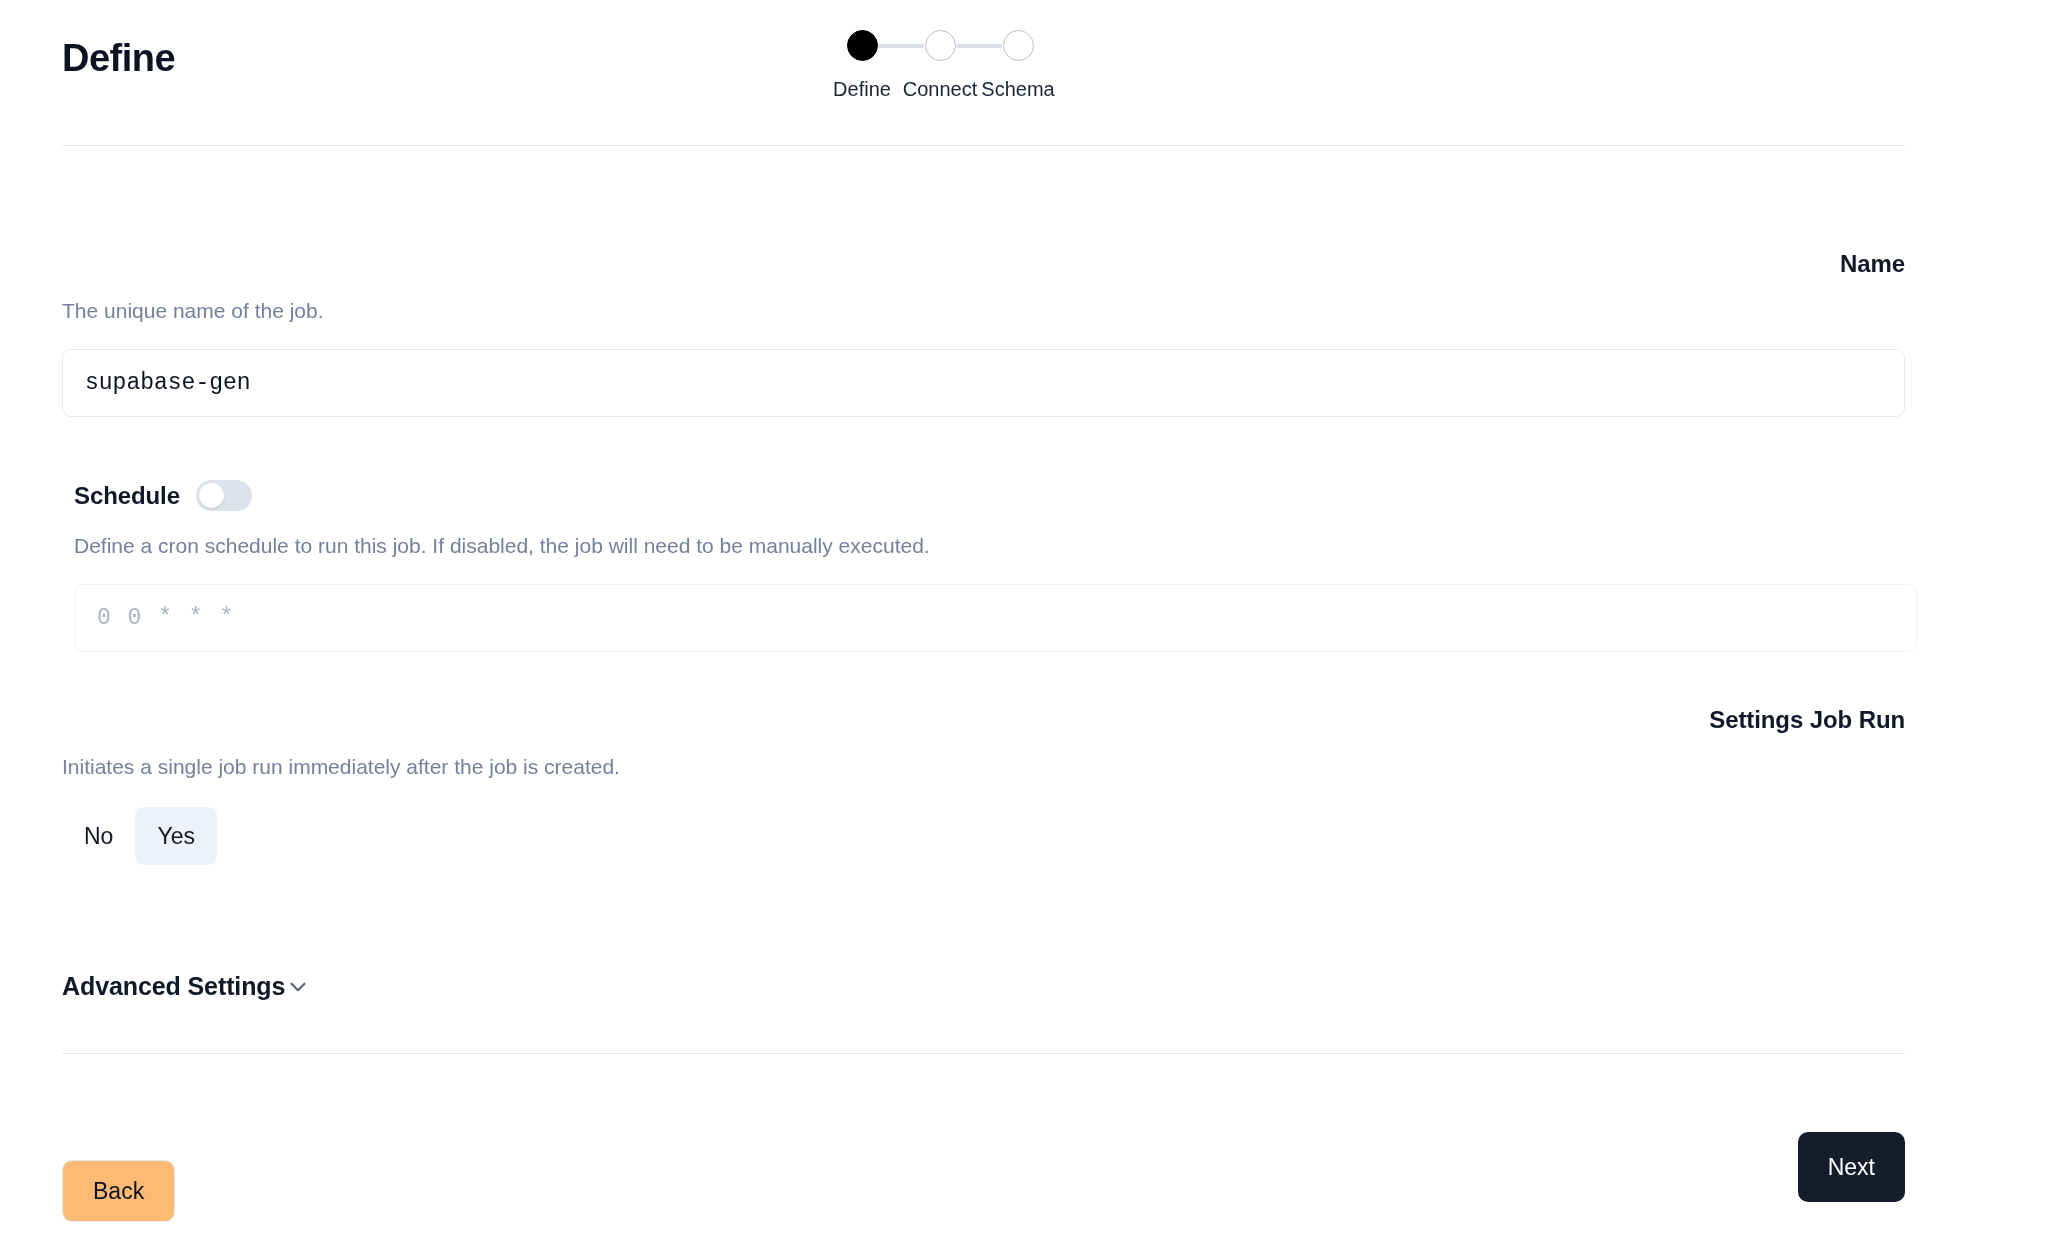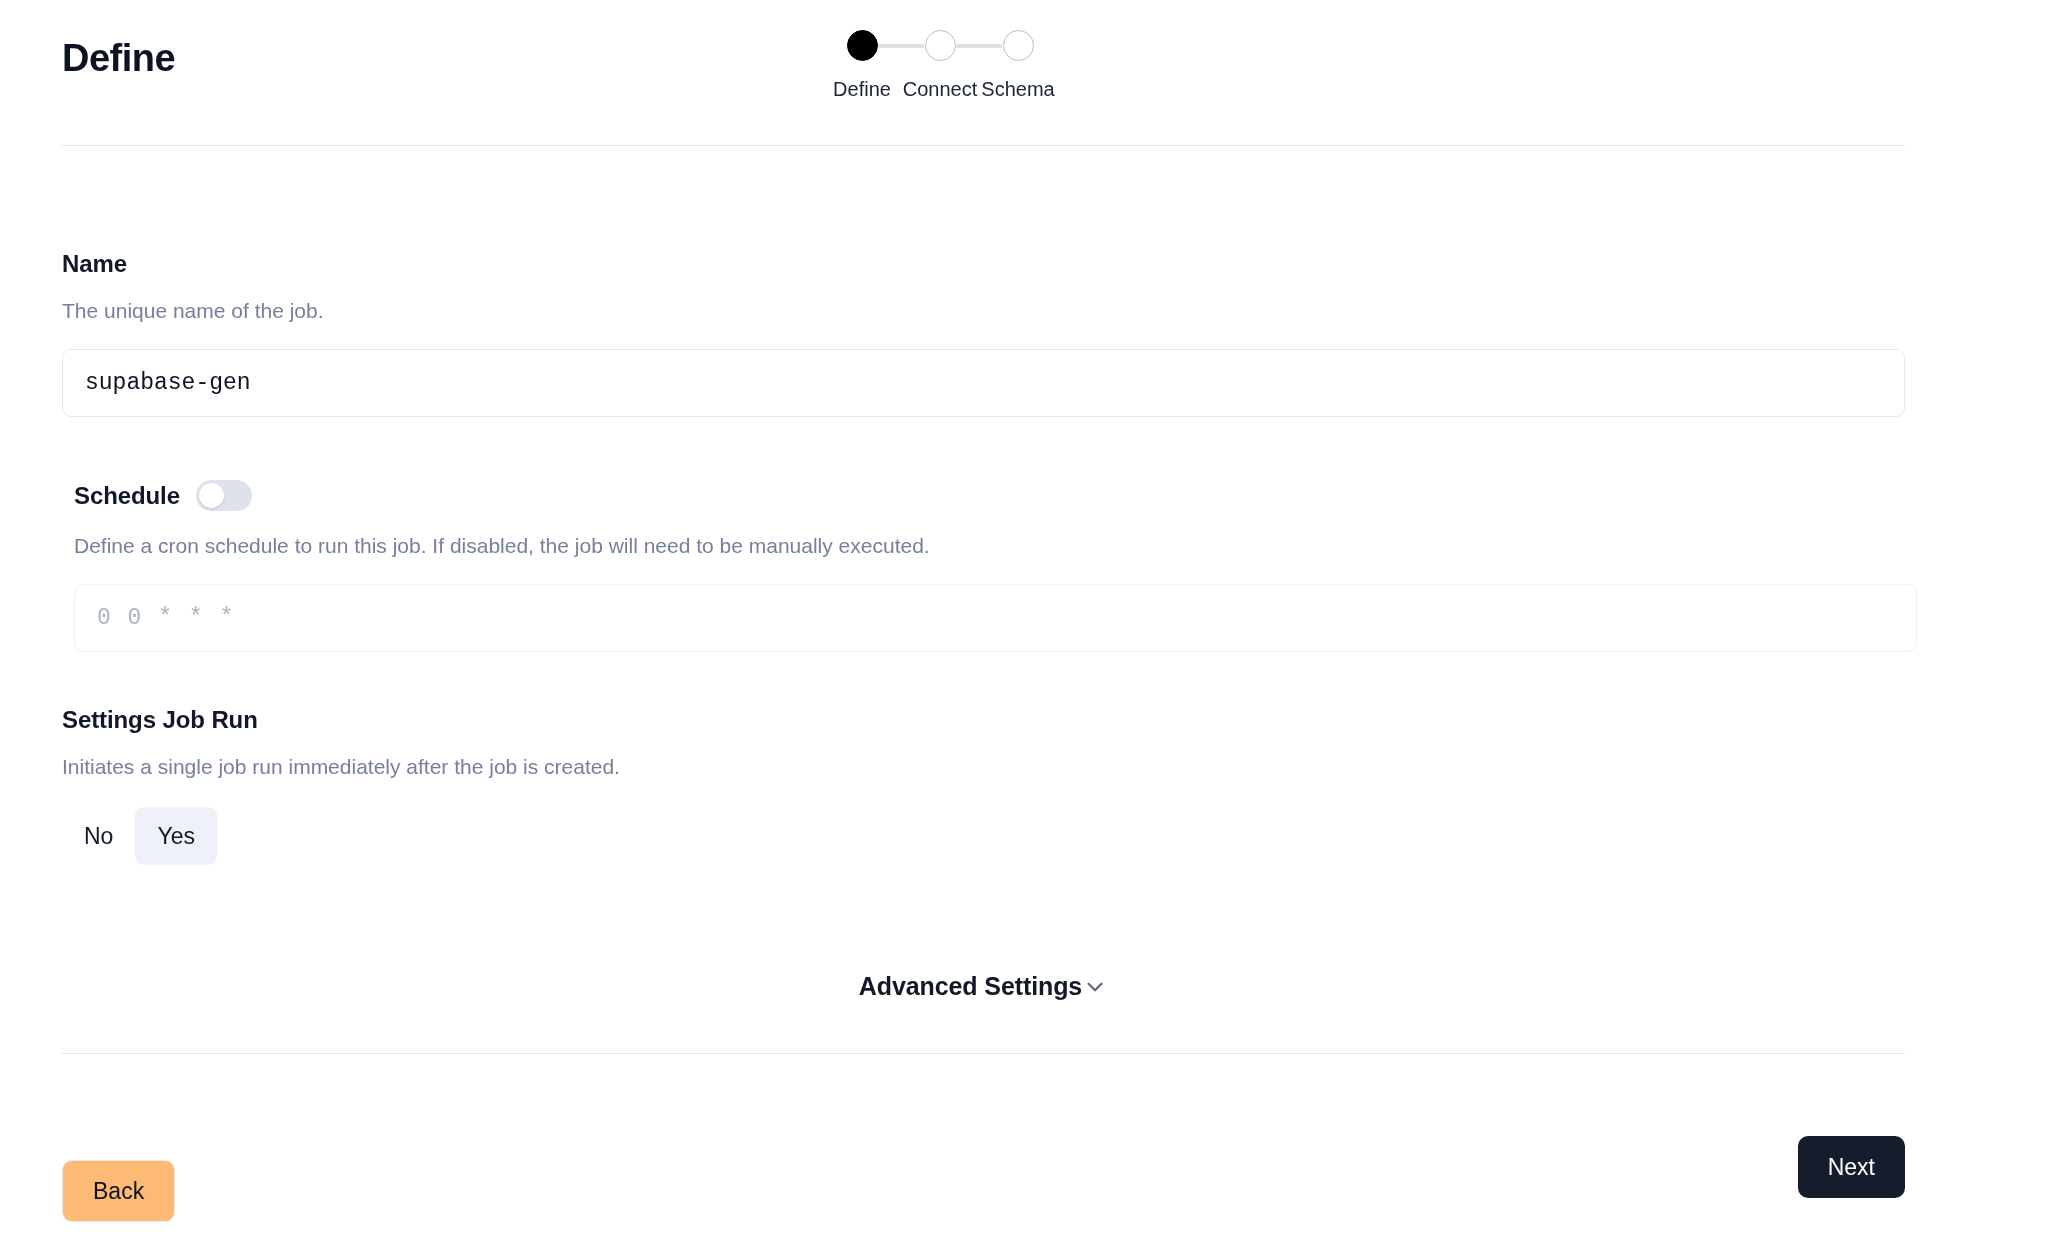--- a/index.html
+++ b/index.html
@@ -95,20 +95,21 @@
   }
   .divider.header-divider { top: 145px; }
   .divider.footer-divider { top: 1053px; }
 
   .field-label {
     font-size: 24px;
     font-weight: 600;
     color: #111827;
     line-height: 1;
     letter-spacing: -0.1px;
+    text-align: right;
   }
 
   .field-label-row {
     display: flex;
     align-items: center;
     gap: 16px;
   }
 
   .field-help {
     margin-top: 22px;
@@ -191,21 +192,21 @@
   }
 
   
   .advanced-row {
     position: absolute;
     left: 62px;
     top: 972px;
     width: 1843px;
     display: flex;
     align-items: center;
-    justify-content: center;
+    justify-content: flex-start;
     cursor: pointer;
   }
 
   .advanced-title {
     font-size: 25px;
     font-weight: 600;
     color: #111827;
     letter-spacing: -0.1px;
   }
 
@@ -233,21 +234,21 @@
     border-radius: 10px;
     background: #fdba74;
     font-family: "Liberation Sans", sans-serif;
     font-size: 23px;
     color: #0d1322;
     cursor: pointer;
     margin-top: 48px;
   }
 
   .btn-next {
-    height: 62px;
+    height: 70px;
     padding: 0 30px;
     border: none;
     border-radius: 10px;
     background: #151c2c;
     font-family: "Liberation Sans", sans-serif;
     font-size: 23px;
     color: #ffffff;
     cursor: pointer;
   }
 

